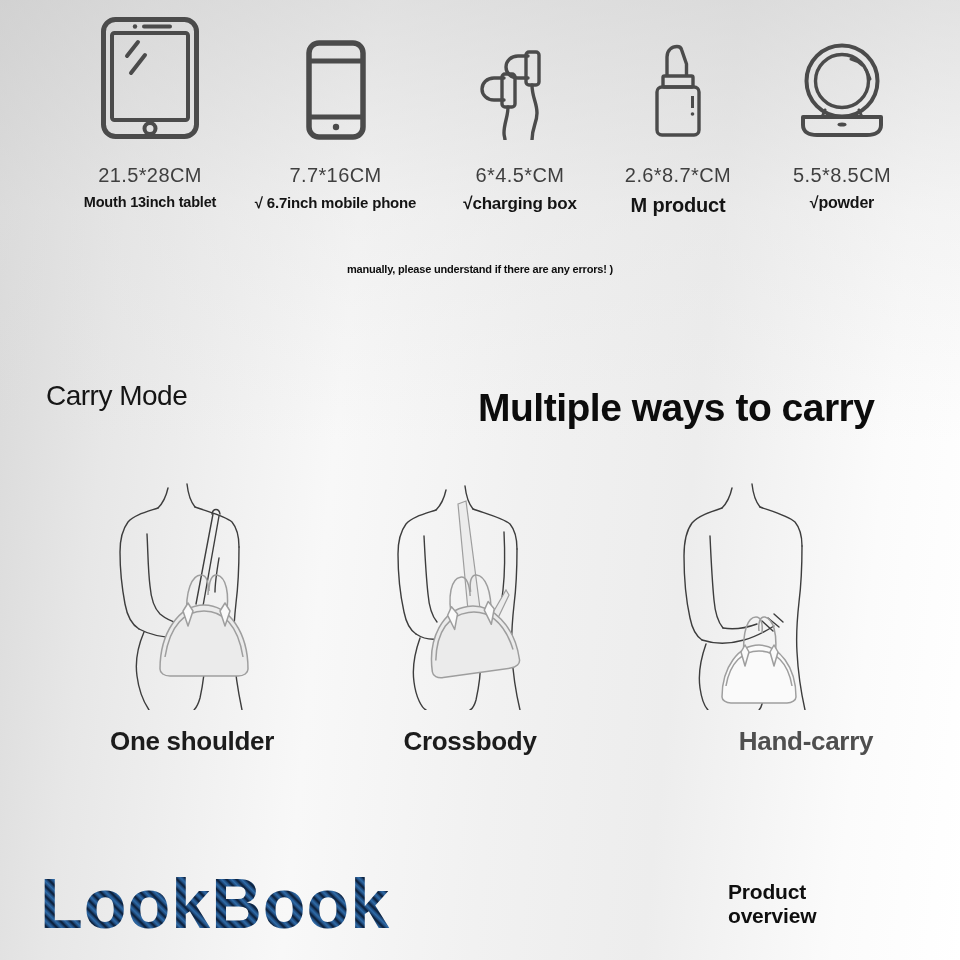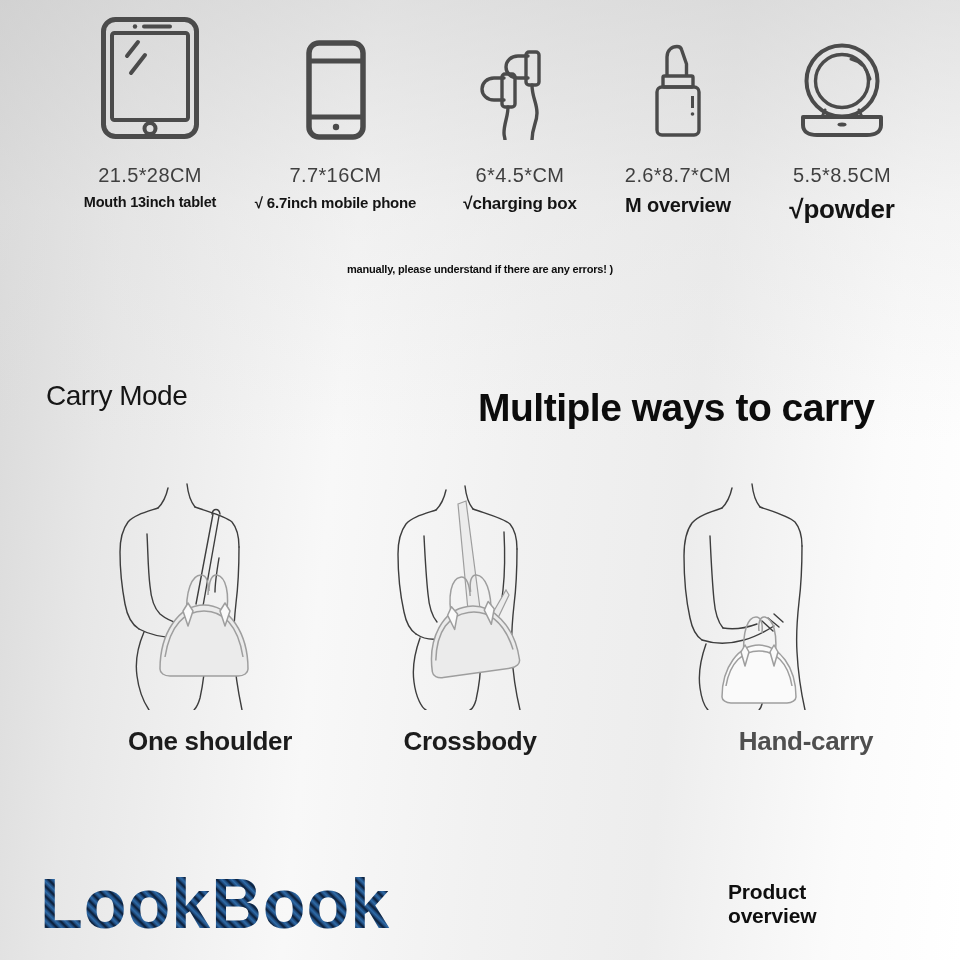--- a/index.html
+++ b/index.html
@@ -16,39 +16,39 @@
   .i2{left:228px;width:215px;}
   .i3{left:425px;width:190px;}
   .i4{left:583px;width:190px;}
   .i5{left:743px;width:198px;}
   .icon-box{height:130px;display:flex;align-items:flex-end;justify-content:center;}
   .icon-box svg{display:block;}
   .line-icon{stroke:#4b4b4b;fill:none;}
   .size-label{margin-top:24px;font-size:20px;color:#3f3f3f;letter-spacing:.4px;}
   .name-label{margin-top:7px;font-weight:bold;color:#141414;letter-spacing:-0.2px;text-align:center;}
   .n1{font-size:14.5px;} .n2{font-size:15px;} .n3{font-size:17px;}
-  .n4{font-size:20px;} .n5{font-size:26px;}
+  .n4{font-size:20px;} .n5{font-size:16px;}
   
   .note{position:absolute;top:262px;left:0;right:0;text-align:center;
     font-weight:bold;font-size:11px;letter-spacing:-0.2px;color:#0d0d0d;line-height:1.3;}
   .note div{white-space:nowrap;}
   
   .carry-title{position:absolute;left:46px;top:380px;font-size:28px;font-weight:500;
     letter-spacing:-0.5px;color:#151515;}
   .multi-title{position:absolute;left:478px;top:386px;font-size:39px;font-weight:bold;
     letter-spacing:-0.5px;color:#0c0c0c;}
   .figure{position:absolute;top:470px;width:220px;height:240px;}
   .f1{left:92px;} .f2{left:372px;} .f3{left:662px;}
   .person{stroke:#3d3d3d;stroke-width:1.4;fill:none;stroke-linecap:round;}
   .bag{stroke:#9e9e9e;stroke-width:1.5;stroke-linejoin:round;}
   .bag-fill{fill:#ebebeb;} .bag-light{fill:#fafafa;} .bag-open{fill:none;}
   .strap-fill{fill:#ececec;stroke:#9e9e9e;stroke-width:1.2;}
   .mode-label{position:absolute;top:726px;width:200px;text-align:center;
     font-size:26px;font-weight:bold;color:#1c1c1c;letter-spacing:-0.3px;}
-  .m1{left:92px;text-align:right;} .m2{left:370px;} .m3{left:706px;color:#4f4f4f;}
+  .m1{left:92px;} .m2{left:370px;} .m3{left:706px;color:#4f4f4f;}
   
   .brand-logo{position:absolute;left:38px;top:862px;}
   .caption{position:absolute;left:728px;top:880px;font-size:21px;font-weight:bold;
     line-height:1.12;color:#0f0f0f;letter-spacing:-0.2px;}
 </style>
 </head>
 <body>
 
 <div class="page">
 
@@ -109,21 +109,21 @@
           <g class="line-icon" stroke-width="3.4" stroke-linejoin="round">
             <path d="M15,34 L15,15 C15,8 20,4.5 25,4.5 C27.5,4.5 29,5.5 29.5,7.5 L34.5,22 L34.5,34"></path>
             <rect x="11" y="34" width="30" height="11" rx="1.5"></rect>
             <rect x="5" y="45" width="42" height="48" rx="5"></rect>
             <line x1="40.5" y1="54" x2="40.5" y2="66" stroke-width="3"></line>
           </g>
           <circle cx="40.5" cy="72" r="1.8" fill="#4b4b4b"></circle>
         </svg>
       </div>
       <div class="size-label">2.6*8.7*CM</div>
-      <div class="name-label n4">M overview</div>
+      <div class="name-label n4">M product</div>
     </div>
 
     <div class="size-item i5">
       <div class="icon-box">
         <svg width="96" height="100" viewBox="0 0 96 100">
           <g class="line-icon" stroke-linecap="round">
             <circle cx="48" cy="41" r="35.5" stroke-width="4"></circle>
             <circle cx="48" cy="41" r="26.5" stroke-width="3.4"></circle>
             <path d="M57,19 C61,20 65,22 68,25" stroke-width="3"></path>
             <path d="M72,30 C74,33 75,36 76,39" stroke-width="3"></path>

